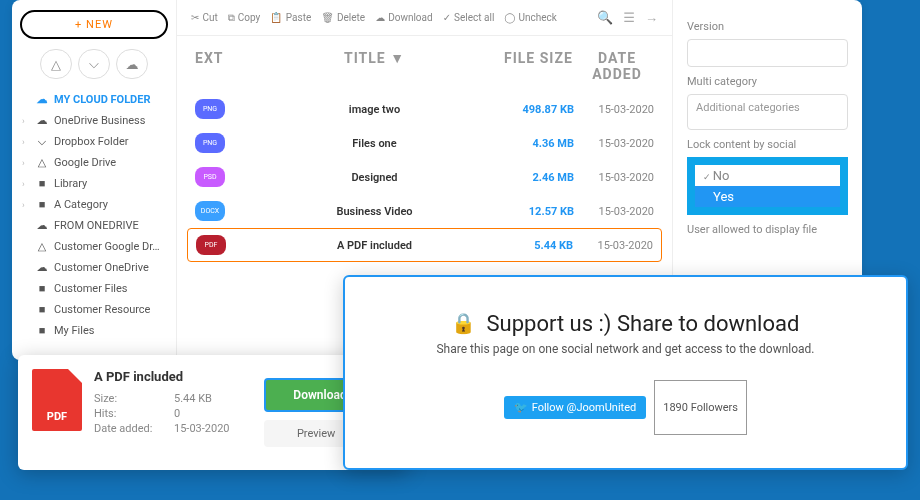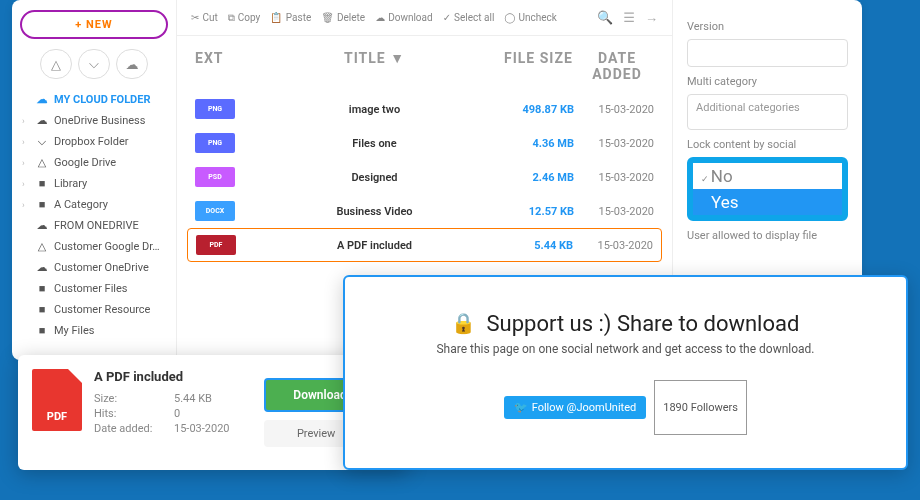--- a/index.html
+++ b/index.html
@@ -1,50 +1,50 @@
 <!DOCTYPE html>
 <html><head>
 <meta charset="utf-8">
 <style>
 *{box-sizing:border-box;margin:0;padding:0;font-family:-apple-system,BlinkMacSystemFont,"Segoe UI",Roboto,sans-serif}
 body{background:#1372b8;width:920px;height:500px;position:relative;overflow:hidden}
 .app{position:absolute;top:0;left:12px;width:850px;height:360px;background:#fff;border-radius:8px;display:flex;box-shadow:0 2px 8px rgba(0,0,0,.1)}
 .sidebar{width:165px;padding:10px 8px;border-right:1px solid #eee}
-.new-btn{border:2px solid #a21caf;color:#ff7a00;background:#fff;border-radius:18px;width:100%;padding:6px;font-weight:700;font-size:11px;letter-spacing:1px;display:flex;align-items:center;justify-content:center;gap:4px;margin-bottom:10px}
+.new-btn{border:2px solid #000000;color:#ff7a00;background:#fff;border-radius:18px;width:100%;padding:6px;font-weight:400;font-size:11px;letter-spacing:1px;display:flex;align-items:center;justify-content:center;gap:4px;margin-bottom:10px}
 .icon-row{display:flex;gap:6px;margin-bottom:10px;justify-content:center}
 .icon-circ{width:32px;height:30px;border:1px solid #ddd;border-radius:16px;display:flex;align-items:center;justify-content:center;color:#888;font-size:13px}
 .tree-item{display:flex;align-items:center;gap:5px;padding:4px 2px;font-size:11px;color:#555;cursor:pointer;white-space:nowrap;overflow:hidden}
 .tree-item.active{color:#2196f3;font-weight:700}
 .tree-item .chev{color:#bbb;font-size:9px;width:8px}
 .tree-item .ticon{width:14px;display:inline-flex;justify-content:center}
 .main{flex:1;display:flex;flex-direction:column}
 .toolbar{display:flex;align-items:center;gap:10px;padding:10px 14px;border-bottom:1px solid #eee;font-size:10px;color:#888}
 .toolbar .tbtn{display:flex;align-items:center;gap:3px;cursor:pointer}
 .toolbar .spacer{flex:1}
 .toolbar .ricon{font-size:13px;color:#aaa;cursor:pointer}
 .thead{display:flex;padding:14px 18px 10px;font-size:14px;letter-spacing:1px;color:#999;font-weight:700}
 .col-ext{width:50px}
 .col-title{flex:1;text-align:center}
 .col-size{width:70px;text-align:left}
 .col-date{width:80px;text-align:center;padding-left:6px}
 .row{display:flex;align-items:center;padding:7px 18px;font-size:11px}
 .row.sel{border:1px solid #ff7a00;border-radius:4px;margin:0 10px;padding:6px 8px}
-.badge{width:40px;height:20px;border-radius:2px;display:flex;align-items:center;justify-content:center;color:#fff;font-size:7px;font-weight:700}
+.badge{width:30px;height:20px;border-radius:8px;display:flex;align-items:center;justify-content:center;color:#fff;font-size:7px;font-weight:400}
 .b-png{background:#5b6bff}
 .b-psd{background:#c85bff}
 .b-docx{background:#3aa0ff}
 .b-pdf{background:#b8202f}
 .row .title{flex:1;text-align:center;color:#333;font-weight:600}
 .row .size{width:70px;text-align:right;color:#2196f3;font-weight:700}
 .row .date{width:80px;text-align:right;color:#888;padding-left:6px}
 .rpanel{width:190px;padding:12px 14px;font-size:11px;color:#888;border-left:1px solid #eee}
 .rpanel .lbl{margin-bottom:6px;margin-top:8px}
 .rpanel .box{border:1px solid #ddd;border-radius:4px;height:28px;background:#fff;margin-bottom:6px}
 .rpanel .multi{height:36px;padding:6px 8px;color:#999;font-size:11px}
-.dropdown{border:6px solid #0ea5e9;border-radius:6px;background:#fff;font-size:17px;overflow:hidden}
+.dropdown{border:8px solid #0ea5e9;border-radius:0;background:#fff;font-size:13px;overflow:hidden}
 .dropdown .opt{padding:3px 8px}
 .dropdown .opt.no::before{content:"✓ ";font-size:9px}
 .dropdown .opt.yes{background:#2196f3;color:#fff;padding-left:18px}
 .detail-card{position:absolute;left:18px;bottom:30px;width:390px;height:115px;background:#fff;border-radius:6px;box-shadow:0 4px 20px rgba(0,0,0,.25);display:flex;padding:14px;gap:12px}
 .pdf-thumb{width:50px;height:62px;background:#e8362f;border-radius:2px;position:relative;display:flex;align-items:end;justify-content:center;color:#fff;font-size:11px;font-weight:700;padding-bottom:8px}
 .pdf-thumb::before{content:"";position:absolute;top:0;right:0;border-style:solid;border-width:0 14px 14px 0;border-color:transparent #fff transparent transparent}
 .detail-info{flex:1;font-size:11px;color:#888}
 .detail-info h4{font-size:13px;color:#333;font-weight:700;margin-bottom:8px}
 .detail-info .drow{display:flex;margin-bottom:2px}
 .detail-info .dlbl{width:80px}

